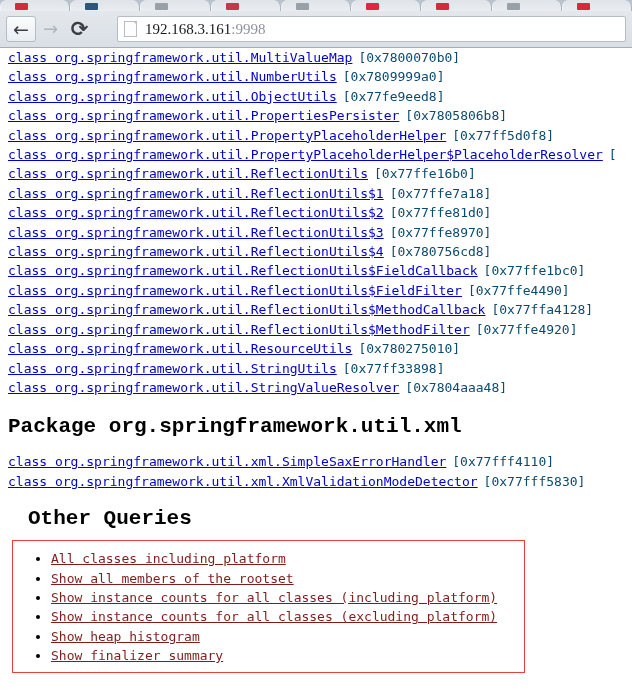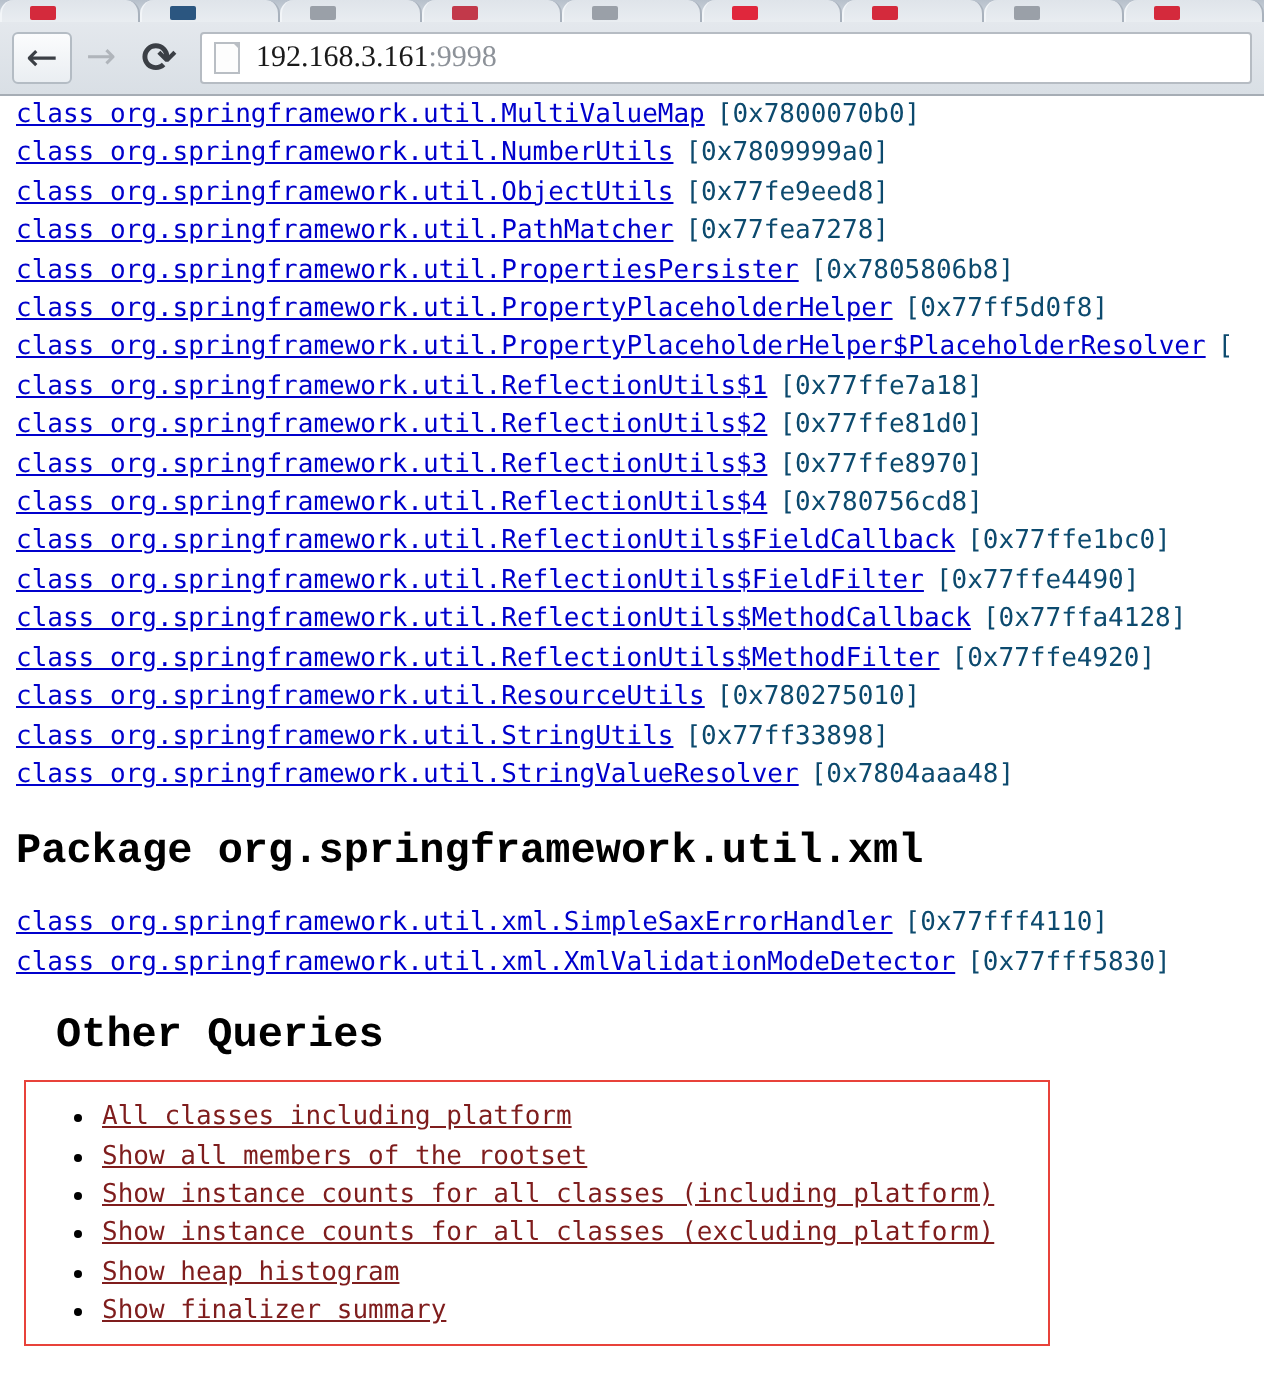--- a/index.html
+++ b/index.html
@@ -86,21 +86,21 @@
   #reload-button .reload-glyph {
     color: #3b3f45;
     font-size: 21px;
     font-weight: bold;
     line-height: 1;
     font-family: "DejaVu Sans", sans-serif;
   }
 
   #url-bar {
     flex: 1 1 auto;
-    margin-left: 6px;
+    margin-left: 23px;
     height: 26px;
     background: #ffffff;
     border: 1px solid #b6bcc3;
     border-radius: 2px;
     display: flex;
     align-items: center;
     padding: 0 6px;
     box-sizing: border-box;
     min-width: 0;
   }
@@ -245,24 +245,24 @@
     </div>
   </div>
 </div>
 
 <div id="page-content">
 
   <div id="util-class-list">
       <div class="class-line"><a href="#">class org.springframework.util.MultiValueMap</a><span class="addr">[0x7800070b0]</span></div>
       <div class="class-line"><a href="#">class org.springframework.util.NumberUtils</a><span class="addr">[0x7809999a0]</span></div>
       <div class="class-line"><a href="#">class org.springframework.util.ObjectUtils</a><span class="addr">[0x77fe9eed8]</span></div>
-      <div class="class-line"><a href="#">class org.springframework.util.PathMatcher</a><span class="addr">[0x77fea7278]</span></div>
       <div class="class-line"><a href="#">class org.springframework.util.PropertiesPersister</a><span class="addr">[0x7805806b8]</span></div>
       <div class="class-line"><a href="#">class org.springframework.util.PropertyPlaceholderHelper</a><span class="addr">[0x77ff5d0f8]</span></div>
       <div class="class-line"><a href="#">class org.springframework.util.PropertyPlaceholderHelper$PlaceholderResolver</a><span class="addr">[</span></div>
+      <div class="class-line"><a href="#">class org.springframework.util.ReflectionUtils</a><span class="addr">[0x77ffe16b0]</span></div>
       <div class="class-line"><a href="#">class org.springframework.util.ReflectionUtils$1</a><span class="addr">[0x77ffe7a18]</span></div>
       <div class="class-line"><a href="#">class org.springframework.util.ReflectionUtils$2</a><span class="addr">[0x77ffe81d0]</span></div>
       <div class="class-line"><a href="#">class org.springframework.util.ReflectionUtils$3</a><span class="addr">[0x77ffe8970]</span></div>
       <div class="class-line"><a href="#">class org.springframework.util.ReflectionUtils$4</a><span class="addr">[0x780756cd8]</span></div>
       <div class="class-line"><a href="#">class org.springframework.util.ReflectionUtils$FieldCallback</a><span class="addr">[0x77ffe1bc0]</span></div>
       <div class="class-line"><a href="#">class org.springframework.util.ReflectionUtils$FieldFilter</a><span class="addr">[0x77ffe4490]</span></div>
       <div class="class-line"><a href="#">class org.springframework.util.ReflectionUtils$MethodCallback</a><span class="addr">[0x77ffa4128]</span></div>
       <div class="class-line"><a href="#">class org.springframework.util.ReflectionUtils$MethodFilter</a><span class="addr">[0x77ffe4920]</span></div>
       <div class="class-line"><a href="#">class org.springframework.util.ResourceUtils</a><span class="addr">[0x780275010]</span></div>
       <div class="class-line"><a href="#">class org.springframework.util.StringUtils</a><span class="addr">[0x77ff33898]</span></div>

